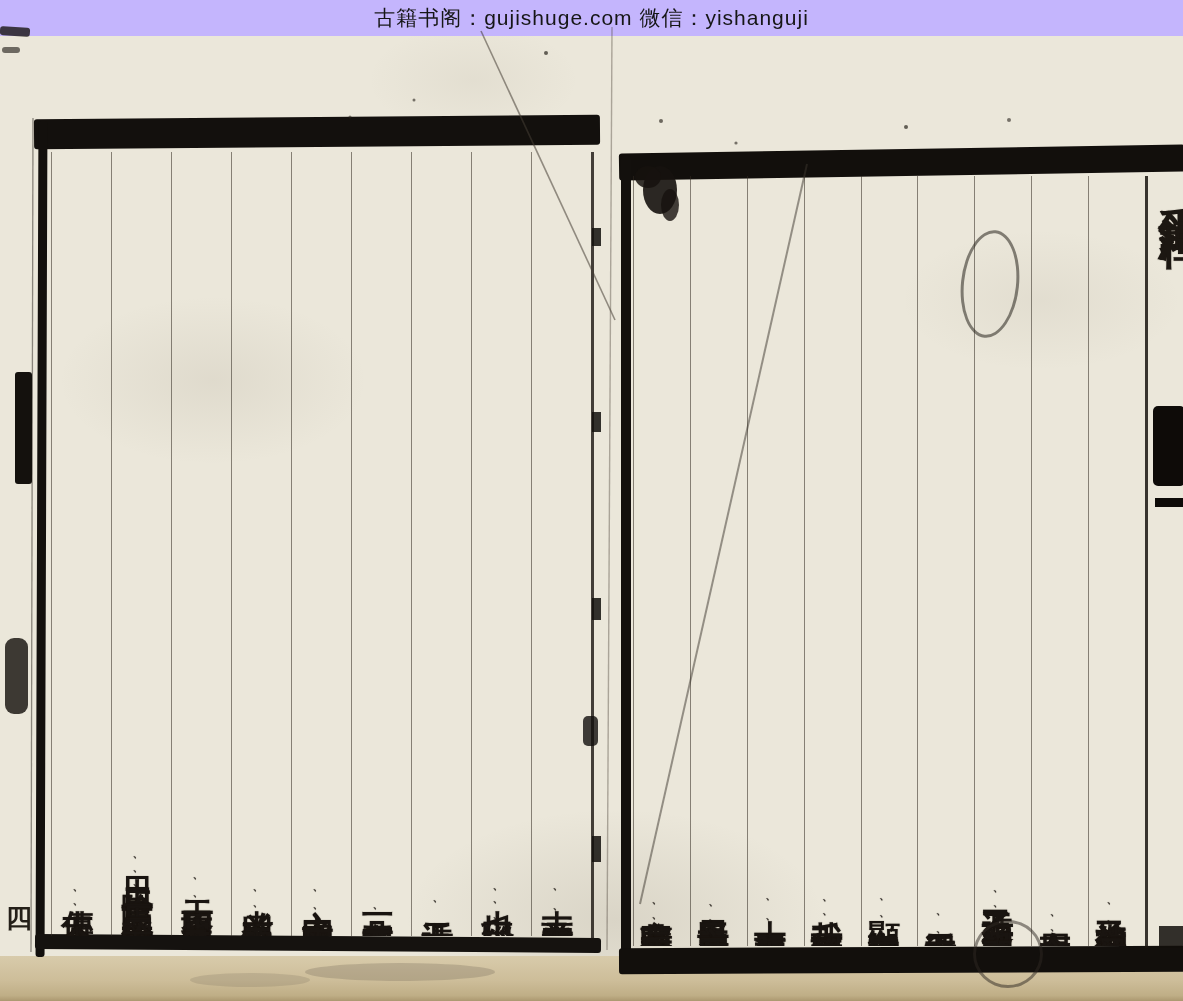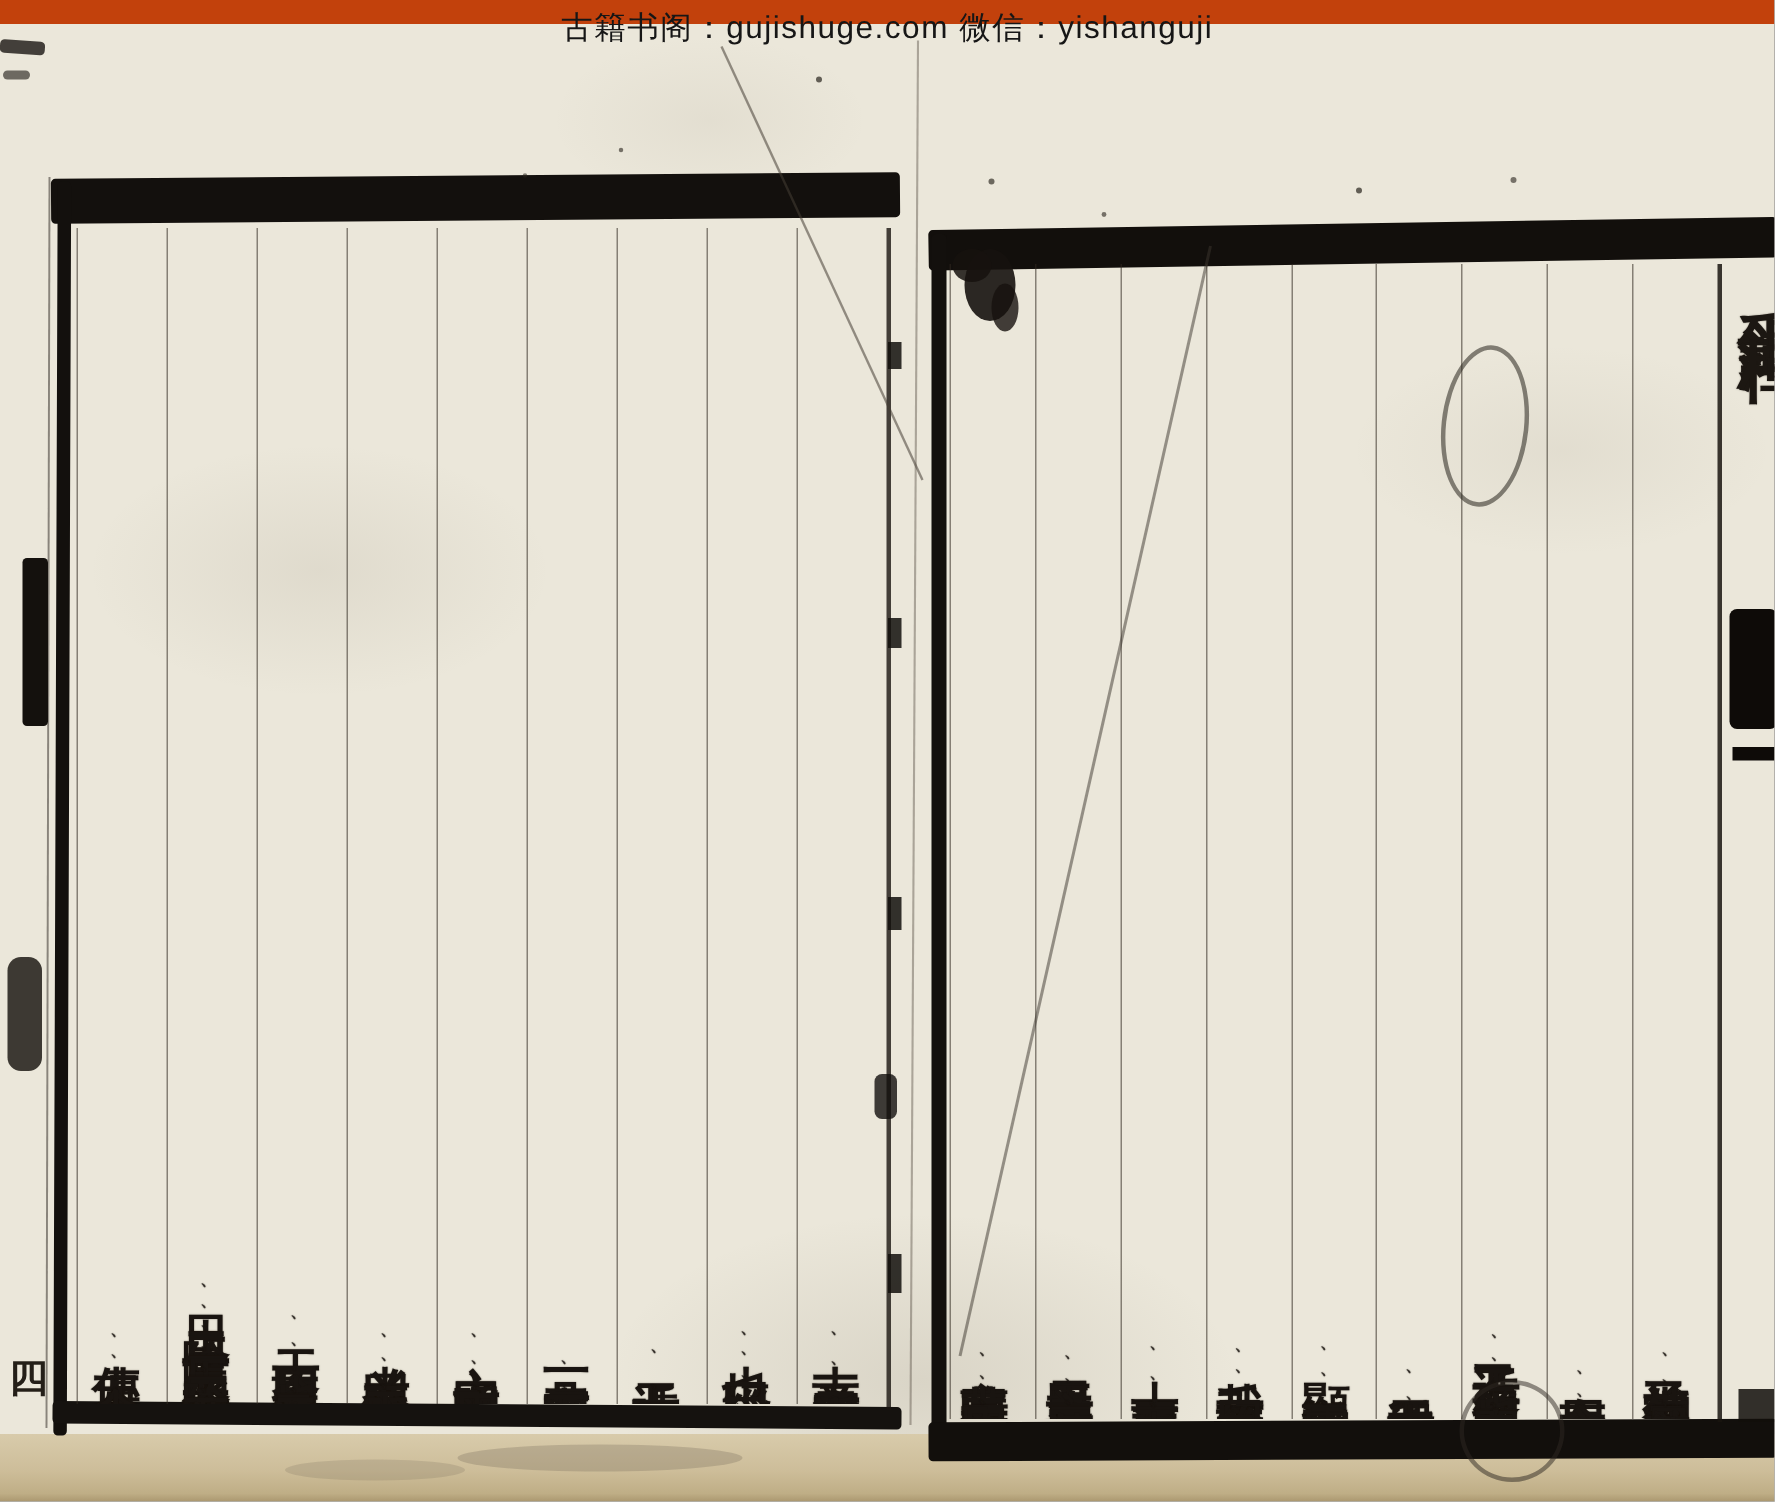--- a/index.html
+++ b/index.html
@@ -3,21 +3,21 @@
 <meta charset="utf-8">
 <style>
   html,body{margin:0;padding:0;background:#888;}
   .canvas{position:relative;width:1183px;height:1001px;overflow:hidden;
     background:#ebe7da;font-family:"Liberation Serif","DejaVu Serif",serif;}
   .mottle{position:absolute;inset:0;z-index:1;pointer-events:none;background:
     radial-gradient(220px 120px at 18% 38%, rgba(120,108,88,.10), transparent 70%),
     radial-gradient(300px 160px at 52% 92%, rgba(110,100,80,.14), transparent 70%),
     radial-gradient(200px 100px at 88% 30%, rgba(120,108,88,.08), transparent 70%),
     radial-gradient(150px 80px at 40% 8%, rgba(120,108,88,.07), transparent 70%);}
-  .hdr{position:absolute;left:0;top:0;width:100%;height:16px;background:#c2410c;z-index:2;}
+  .hdr{position:absolute;left:0;top:0;width:100%;height:36px;background:#c4b5fd;z-index:2;}
   .hdr .wm{position:absolute;left:0;right:0;top:4px;text-align:center;
     font-family:"Liberation Sans","DejaVu Sans",sans-serif;
     font-size:21px;color:#161616;letter-spacing:1px;}
   .strip-bottom{position:absolute;left:0;top:956px;width:100%;height:45px;z-index:2;
     background:linear-gradient(180deg,#d8cbab 0%,#cdbd99 55%,#bfae86 88%,#ab9870 100%);}
   .bar{position:absolute;background:#13100d;z-index:3;border-radius:3px;}
   .lp-top{left:34px;top:117px;width:566px;height:30px;transform:rotate(-0.45deg);}
   .lp-left{left:37px;top:121px;width:9px;height:836px;transform:rotate(0.2deg);}
   .lp-bottom{left:35px;top:936px;width:566px;height:15px;background:#15120f;transform:rotate(0.4deg);}
   .lp-rightline{position:absolute;left:591px;top:152px;width:3px;height:788px;

